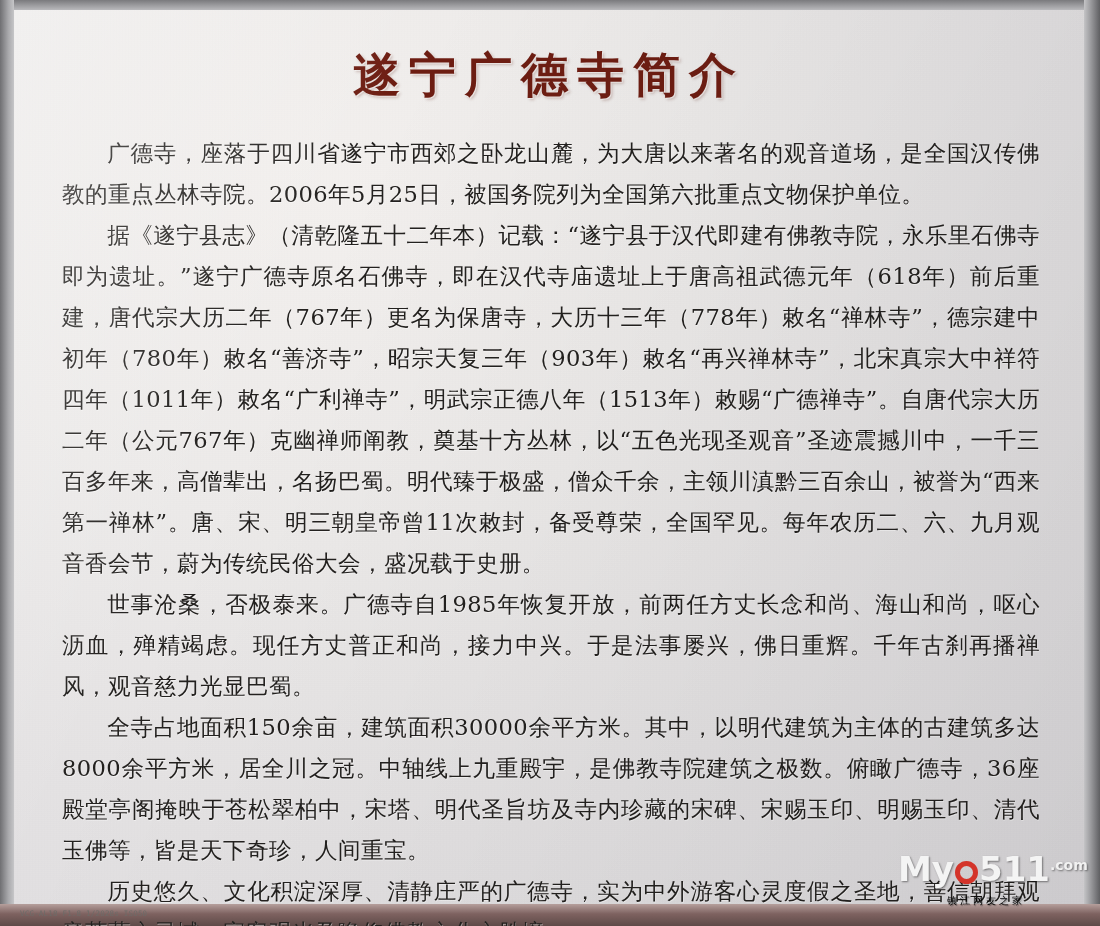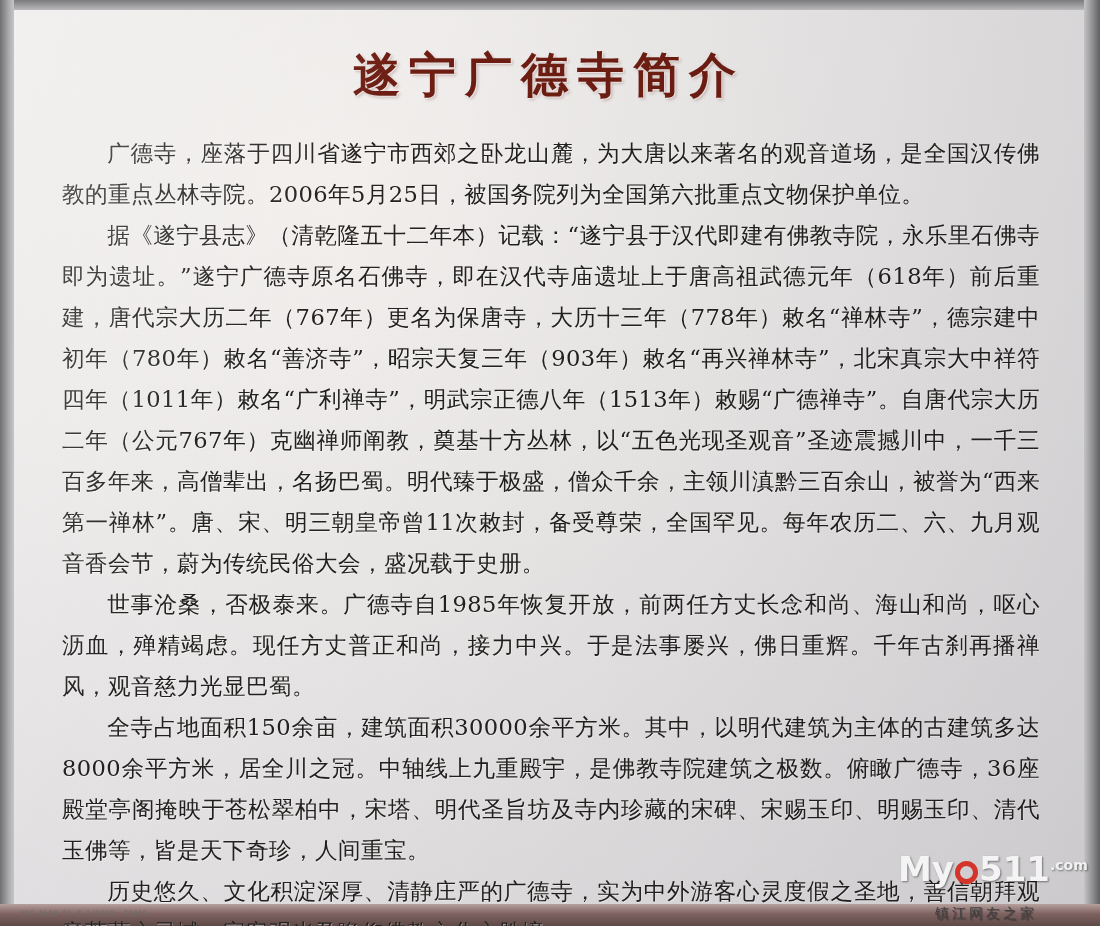--- a/index.html
+++ b/index.html
@@ -136,24 +136,24 @@
     margin: 0 1px;
     box-sizing: border-box;
   }
   .wm-com {
     font-size: 14px;
     font-weight: 700;
     vertical-align: 11px;
     color: #f2f2f2;
   }
   .wm-sub {
-    margin-top: 19px;
+    margin-top: 8px;
     font-family: "DejaVu Sans", "Liberation Sans", sans-serif;
-    font-size: 14px;
-    color: #404040;
+    font-size: 10px;
+    color: #000000;
     letter-spacing: 3px;
     text-shadow: 1px 1px 1px rgba(0,0,0,.4);
     white-space: nowrap;
   }
 </style>
 </head>
 <body>
 
 <div id="page">
 

